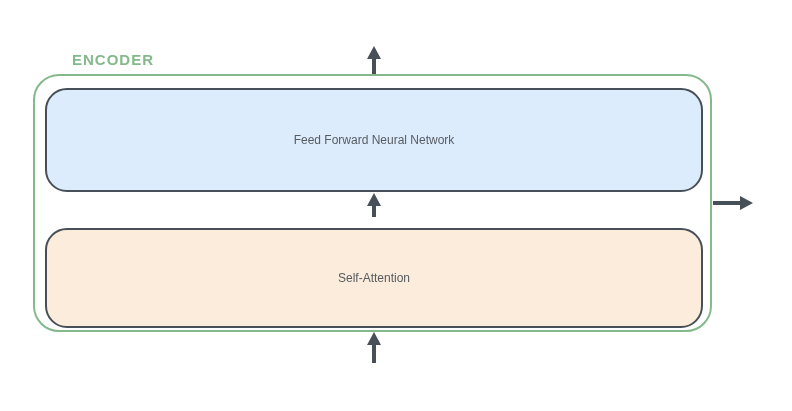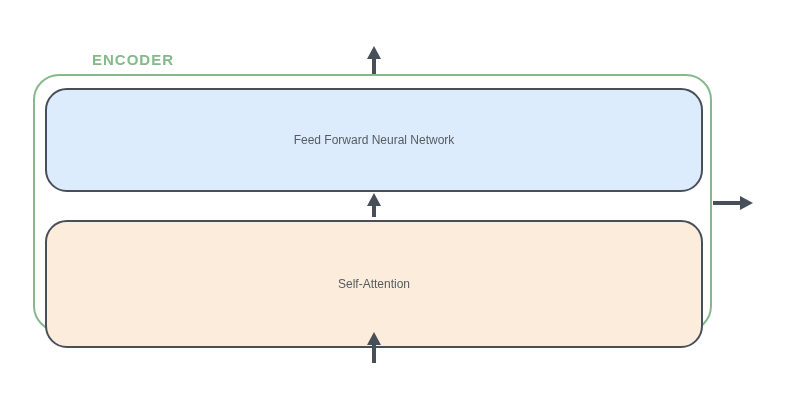--- a/index.html
+++ b/index.html
@@ -23,21 +23,20 @@
   }
 
   .encoder-label {
     position: absolute;
     left: 72px;
     top: 51px;
     font-size: 15px;
     font-weight: 600;
     letter-spacing: 1px;
     color: var(--green);
-    margin-left: 20px;
   }
 
   .encoder-box {
     position: absolute;
     left: 33px;
     top: 74px;
     width: 679px;
     height: 258px;
     border: 2px solid var(--green);
     border-radius: 26px;
@@ -55,22 +54,22 @@
     justify-content: center;
     font-size: 12px;
     color: var(--label-text);
   }
   .block.ffn {
     top: 88px;
     height: 104px;
     background: var(--blue-fill);
   }
   .block.attn {
-    top: 220px;
-    height: 128px;
+    top: 228px;
+    height: 100px;
     background: var(--orange-fill);
   }
 
   
   .arrow-up {
     position: absolute;
     width: 14px;
     display: flex;
     flex-direction: column;
     align-items: center;

